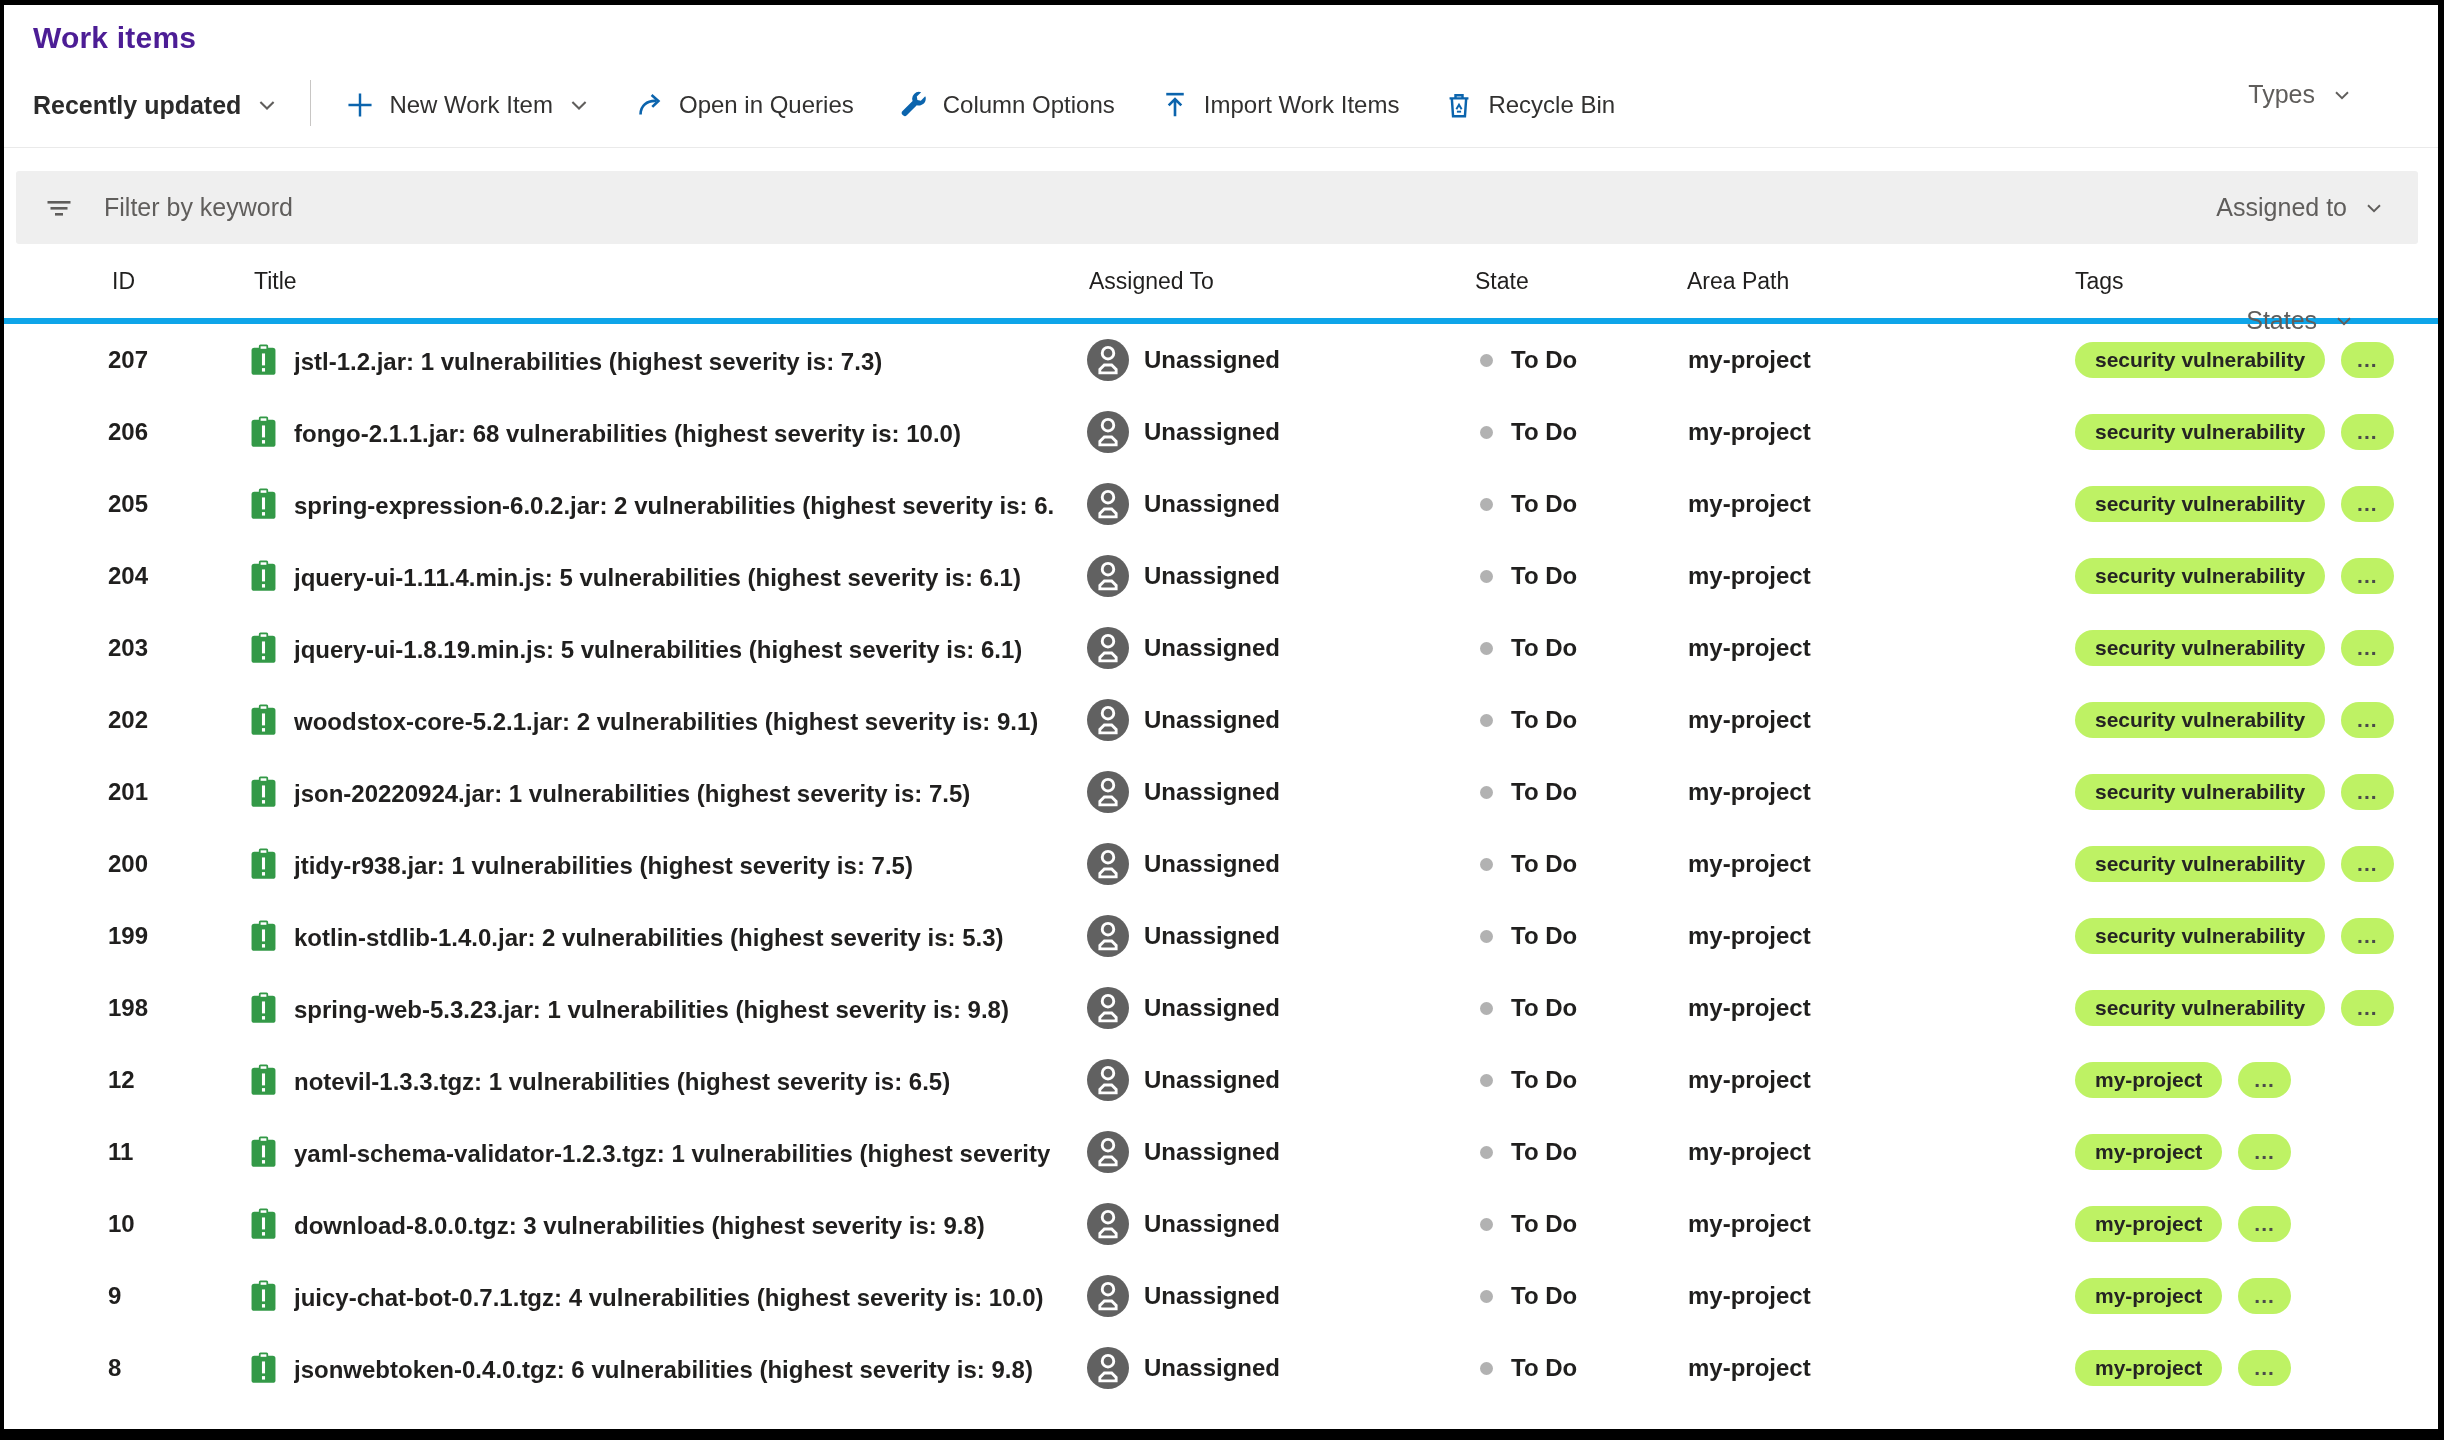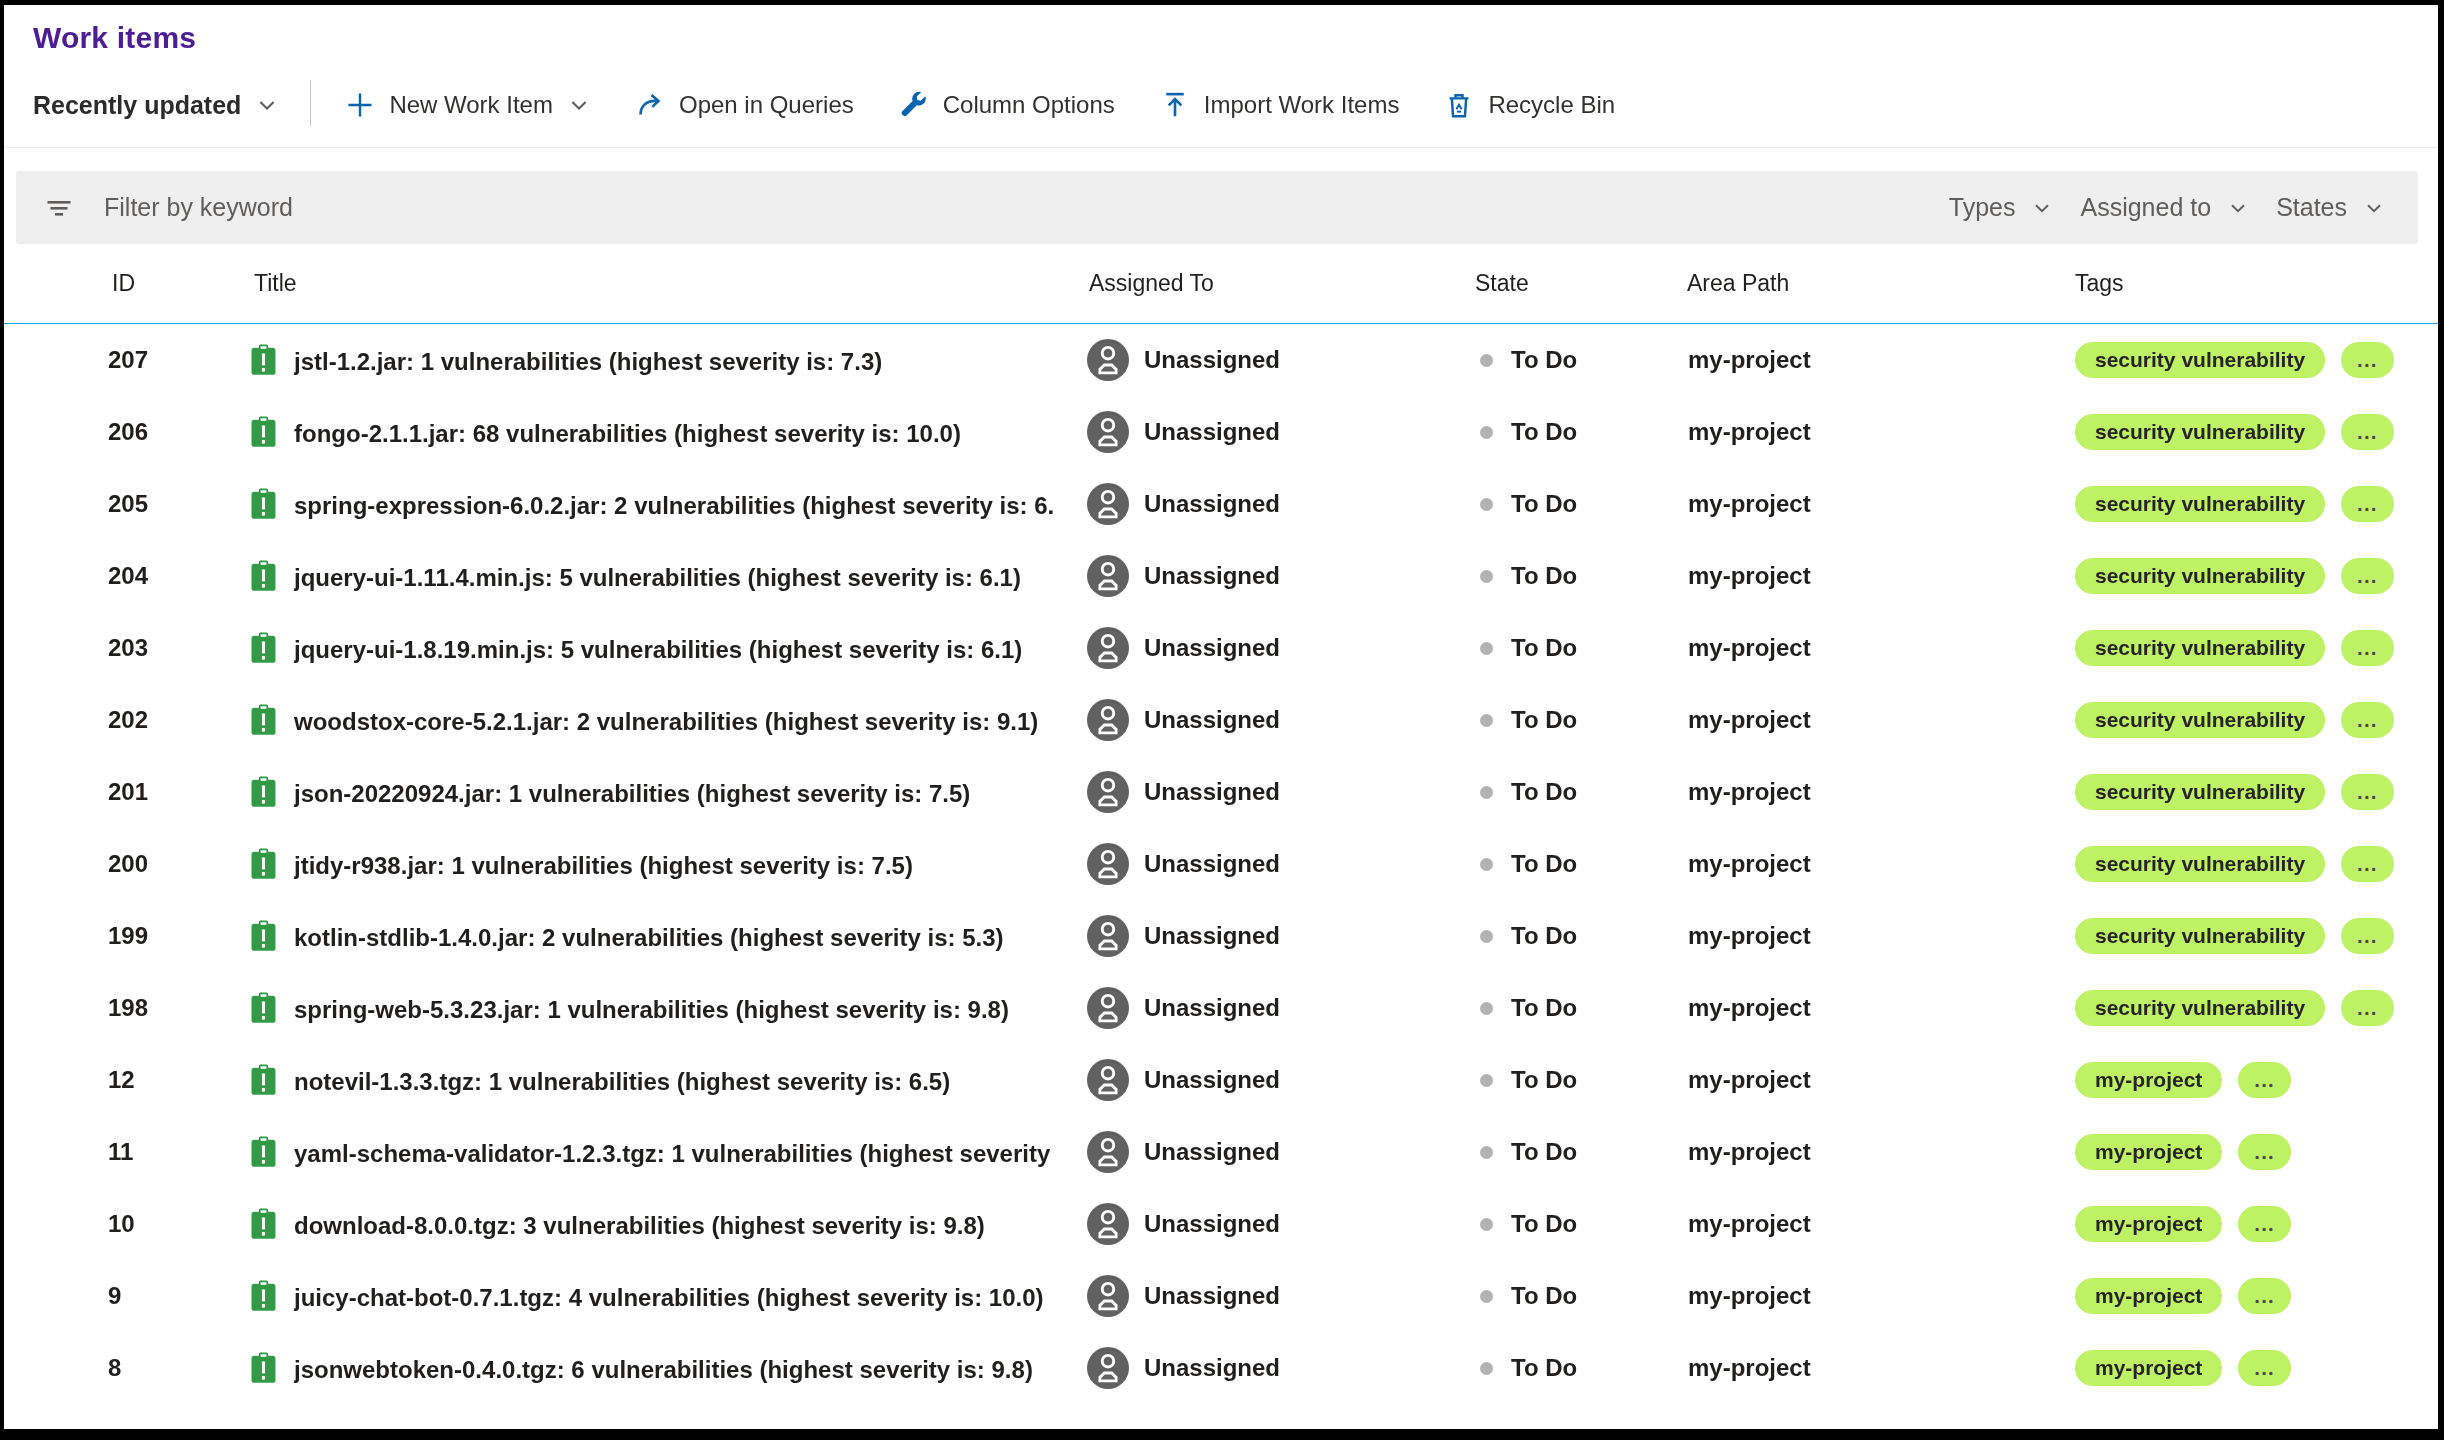--- a/index.html
+++ b/index.html
@@ -25,28 +25,28 @@
 
   
   .filterbar { margin:23px 20px 0 12px; height:73px; background:#efefef; border-radius:3px;
                display:flex; align-items:center; padding:0 28px; }
   .filter-left { display:flex; align-items:center; gap:28px; flex:1; min-width:0; }
   .filter-ic { width:30px; height:30px; color:#5f5d5b; flex:none; }
   .filter-ic svg { width:100%; height:100%; display:block; }
   .filter-input { background:transparent; border:none; outline:none; font-family:inherit;
                   font-size:25px; color:#3b3a39; flex:1; min-width:0; }
   .filter-input::placeholder { color:#605e5c; opacity:1; }
-  .filter-dropdowns { display:flex; align-items:center; gap:28px; padding-right:6px; }
+  .filter-dropdowns { display:flex; align-items:center; gap:84px; padding-right:6px;flex-direction:column; }
   .fdrop { display:flex; align-items:center; gap:17px; color:#5f5d5b; font-size:25px; cursor:pointer; white-space:nowrap; }
   .fdrop .chev { width:20px; height:20px; }
 
   
   .grid { display:grid; grid-template-columns:142px 835px 386px 212px 388px 1fr;
           padding-left:104px; align-items:center; }
-  .thead { height:80px; font-size:23px; color:#201f1e; border-bottom:1px solid #0ea5e9; }
+  .thead { height:80px; font-size:23px; color:#201f1e; border-bottom:6px solid #0ea5e9; }
   .thead .hcell { cursor:pointer; padding-left:4px; }
   .trow { height:72px; font-size:24px; color:#201f1e;font-weight:bold; }
   .cell { min-width:0; }
   .cell.c-title { display:flex; align-items:flex-end; gap:17px; overflow:hidden; white-space:nowrap; padding-right:24px; }
   .issue-ic { width:27px; height:32px; flex:none; }
   .issue-ic svg { width:100%; height:100%; display:block; }
   .title-text { overflow:hidden; white-space:nowrap; cursor:pointer; }
   .cell.c-assigned { display:flex; align-items:center; gap:15px; padding-left:2px; white-space:nowrap; overflow:hidden; }
   .avatar { width:42px; height:42px; flex:none; }
   .avatar svg { width:100%; height:100%; display:block; }

